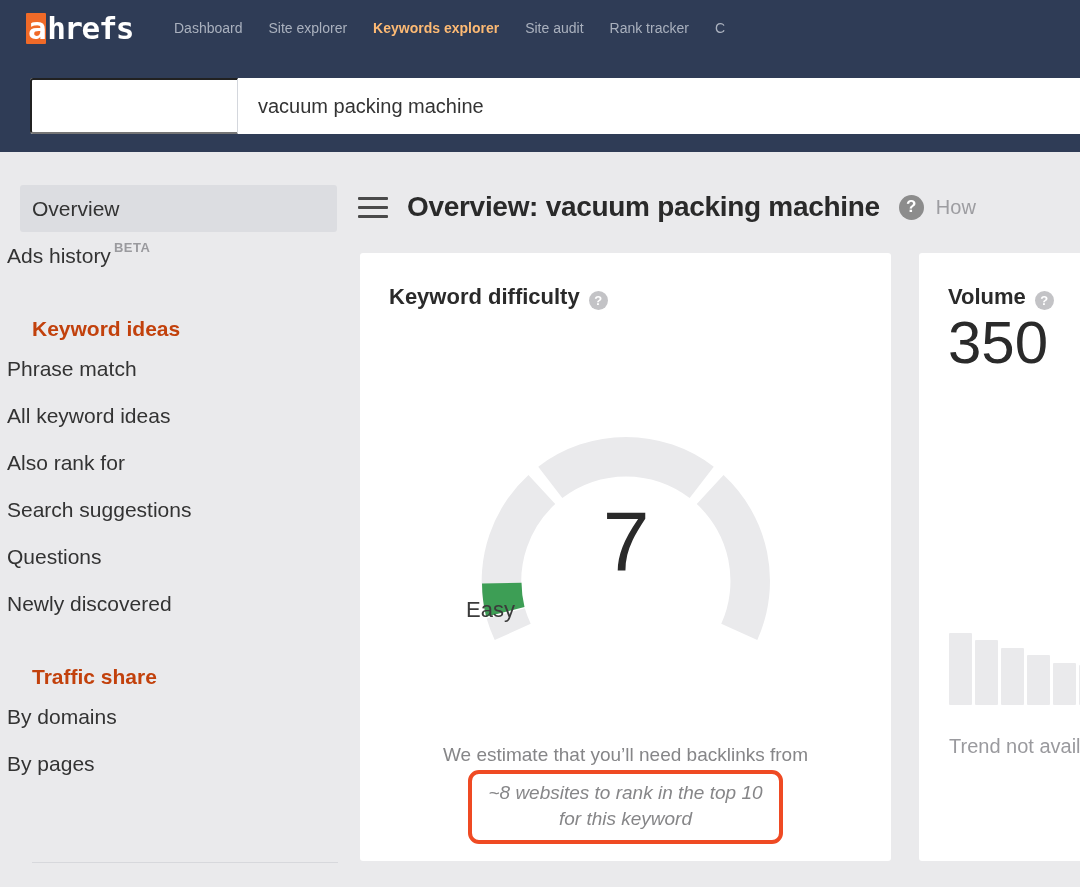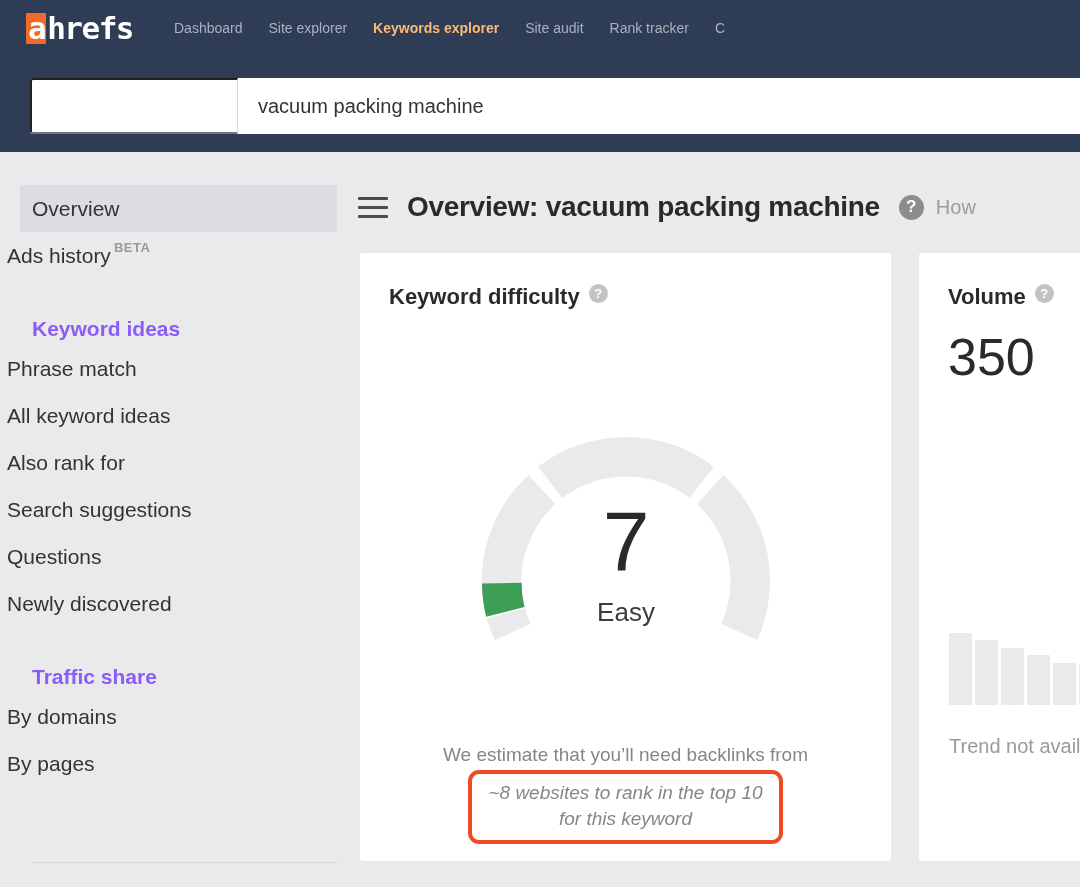--- a/index.html
+++ b/index.html
@@ -138,21 +138,21 @@
   }
   .side-head {
     height: 48px;
     display: flex;
     align-items: flex-end;
     padding-left: 25px;
     padding-bottom: 4px;
     margin-top: 18px;
     font-size: 21px;
     font-weight: bold;
-    color: #8b5cf6;
+    color: #c2410c;
     box-sizing: border-box;
   }
   .side-divider {
     position: absolute;
     left: 25px;
     top: 710px;
     width: 306px;
     height: 1px;
     background: #d7d8dc;
   }
@@ -243,21 +243,21 @@
     height: 608px;
   }
   .card-title {
     position: absolute;
     left: 29px;
     top: 31px;
     font-size: 22px;
     font-weight: bold;
     color: #2a2a2a;
     display: flex;
-    align-items: flex-start;
+    align-items: flex-end;
   }
 
   
   .gauge {
     position: absolute;
     left: 106px;
     top: 168px;
     width: 320px;
     height: 300px;
   }
@@ -269,22 +269,21 @@
     text-align: center;
     font-size: 84px;
     color: #2a2a2a;
     line-height: 1;
     font-weight: normal;
   }
   .gauge-label {
     position: absolute;
     left: 0; top: 176px;
     width: 320px;
-    text-align: center;
-    font-size: 26px;
+    font-size: 22px;
     color: #3b3b3b;
   }
 
   
   .estimate {
     position: absolute;
     left: 20px;
     top: 489px;
     width: 491px;
     text-align: center;
@@ -299,22 +298,22 @@
     padding: 6px 16px 8px 16px;
     margin-top: 3px;
     line-height: 26px;
     font-style: italic;
   }
 
   
   .vol-number {
     position: absolute;
     left: 29px;
-    top: 78px;
-    font-size: 52px;
+    top: 60px;
+    font-size: 60px;
     color: #2a2a2a;
     line-height: 1;
   }
   .vol-bars {
     position: absolute;
     left: 30px;
     bottom: 156px;
     height: 85px;
     display: flex;
     align-items: flex-end;

